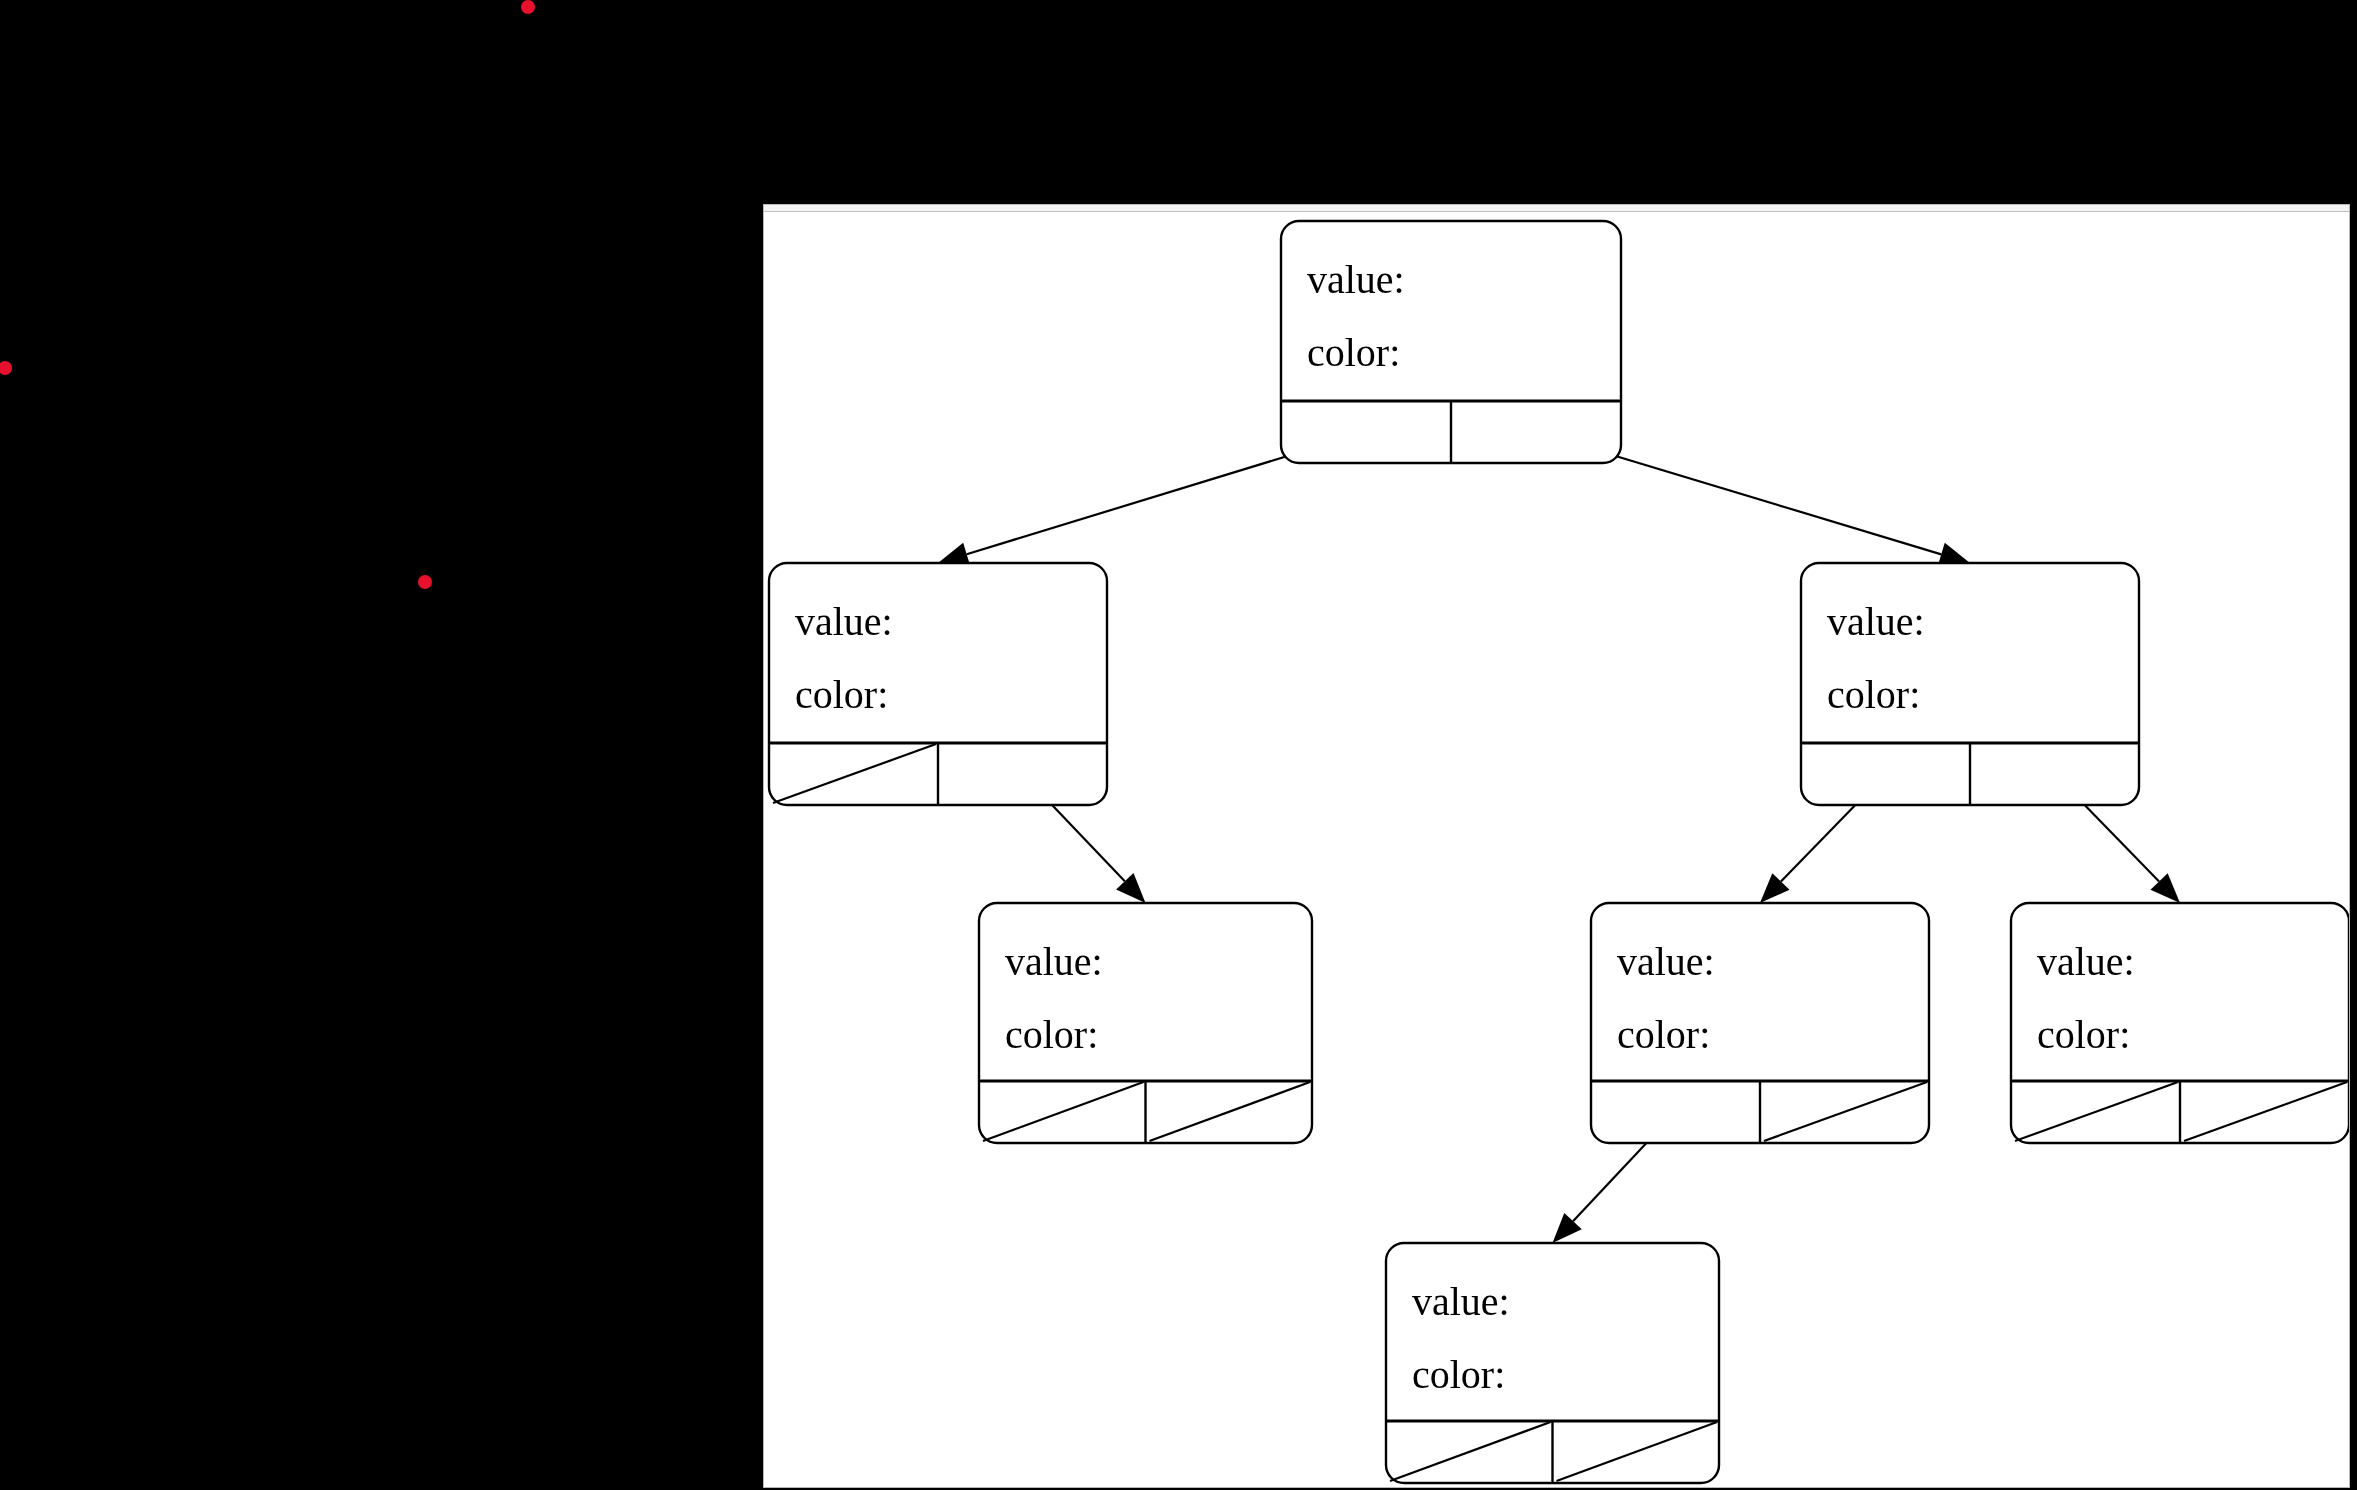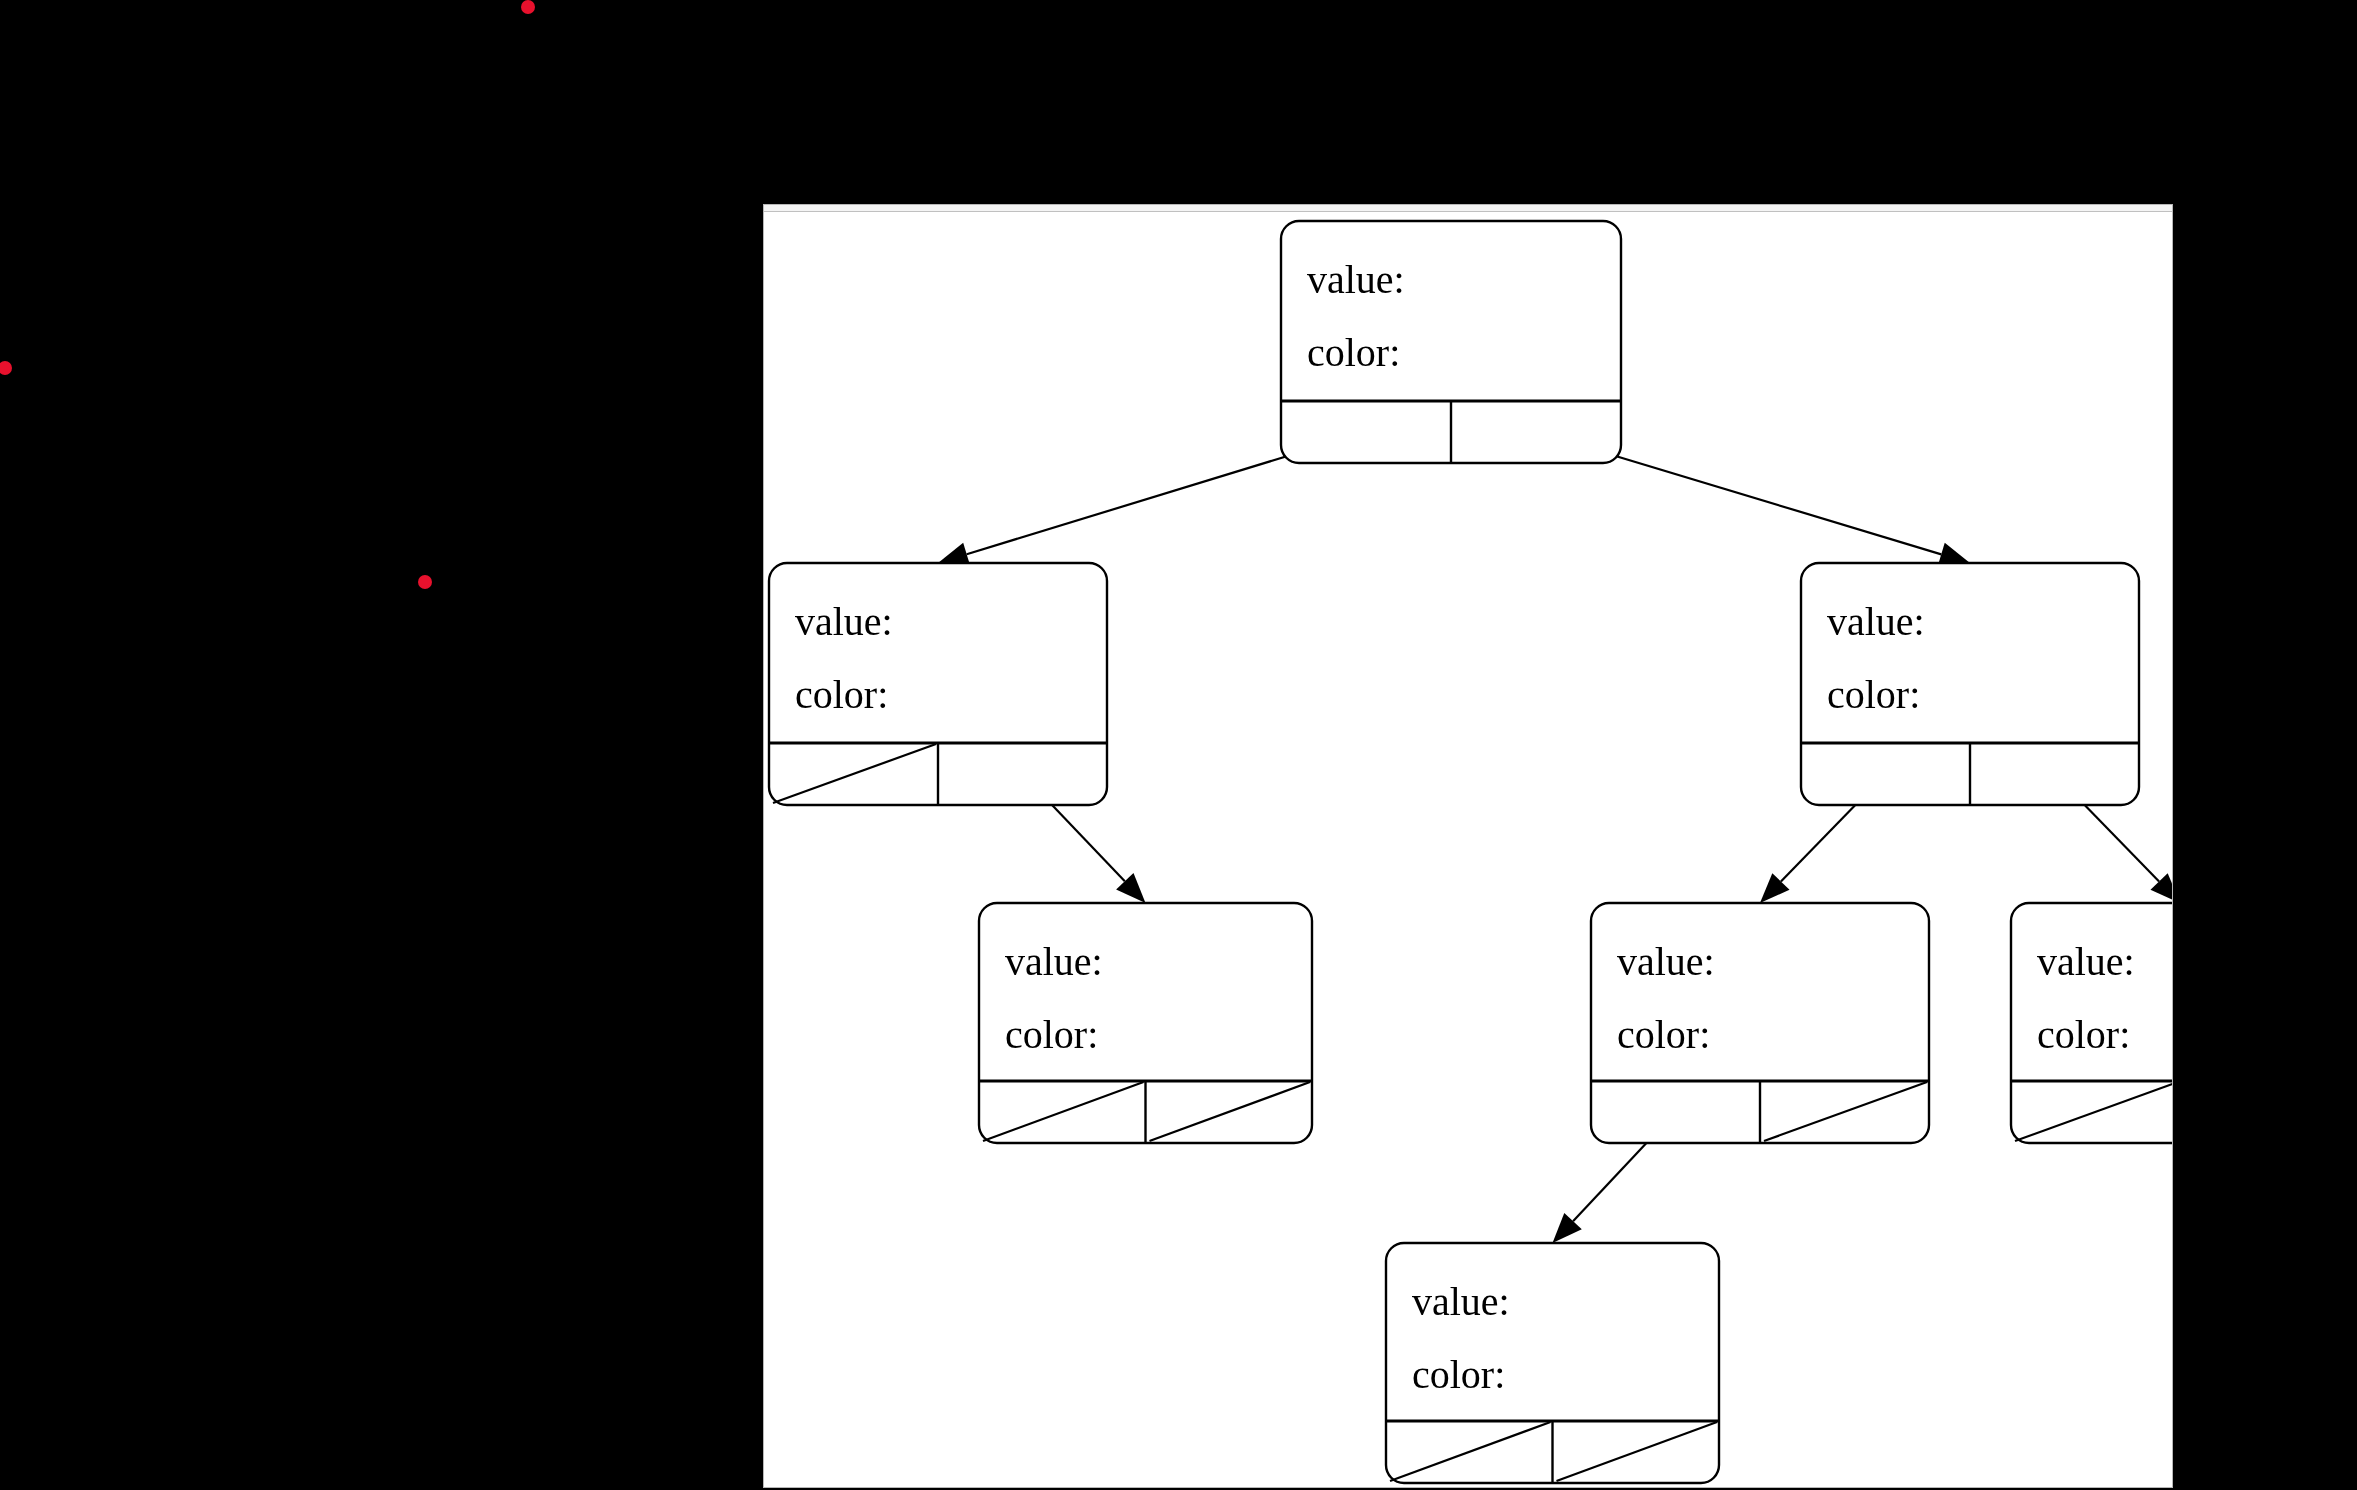--- a/index.html
+++ b/index.html
@@ -76,21 +76,21 @@
 </style>
 </head>
 <body>
 
 <div id="root-canvas">
 
   <div class="cursor-dot" style="left: 521px; top: 0px; width: 14px; height: 14px; background: rgb(232, 17, 45);"></div>
   <div class="cursor-dot" style="left: -2px; top: 361px; width: 14px; height: 14px; background: rgb(232, 17, 45);"></div>
   <div class="cursor-dot" style="left: 418px; top: 575px; width: 14px; height: 14px; background: rgb(232, 17, 45);"></div>
 
-  <div id="diagram-panel" style="left: 763px; top: 204px; width: 1410px; height: 1284px; background: rgb(255, 255, 255); border-color: rgb(183, 183, 183);">
+  <div id="diagram-panel" style="left: 763px; top: 204px; width: 1587px; height: 1284px; background: rgb(255, 255, 255); border-color: rgb(183, 183, 183);">
     <div id="panel-titlebar" style="background: rgb(244, 244, 244);"></div>
     <svg id="tree-svg" width="1585" height="1275" viewBox="0 0 1585 1275" xmlns="http://www.w3.org/2000/svg">
         <g>
           <g>
             <line x1="602" y1="220" x2="202.6863814878603" y2="342.21982248852873" class="edge-line"></line>
             <polygon points="174,351 199.1743104832718,330.7452698933846 206.1984524924488,353.69437508367287" class="edge-head"></polygon>
           </g>
           <g>
             <line x1="772" y1="220" x2="1177.2798232478547" y2="342.3310065563801" class="edge-line"></line>
             <polygon points="1206,351 1173.8122258704068,353.81907725723823 1180.7474206253025,330.84293585552194" class="edge-head"></polygon>

